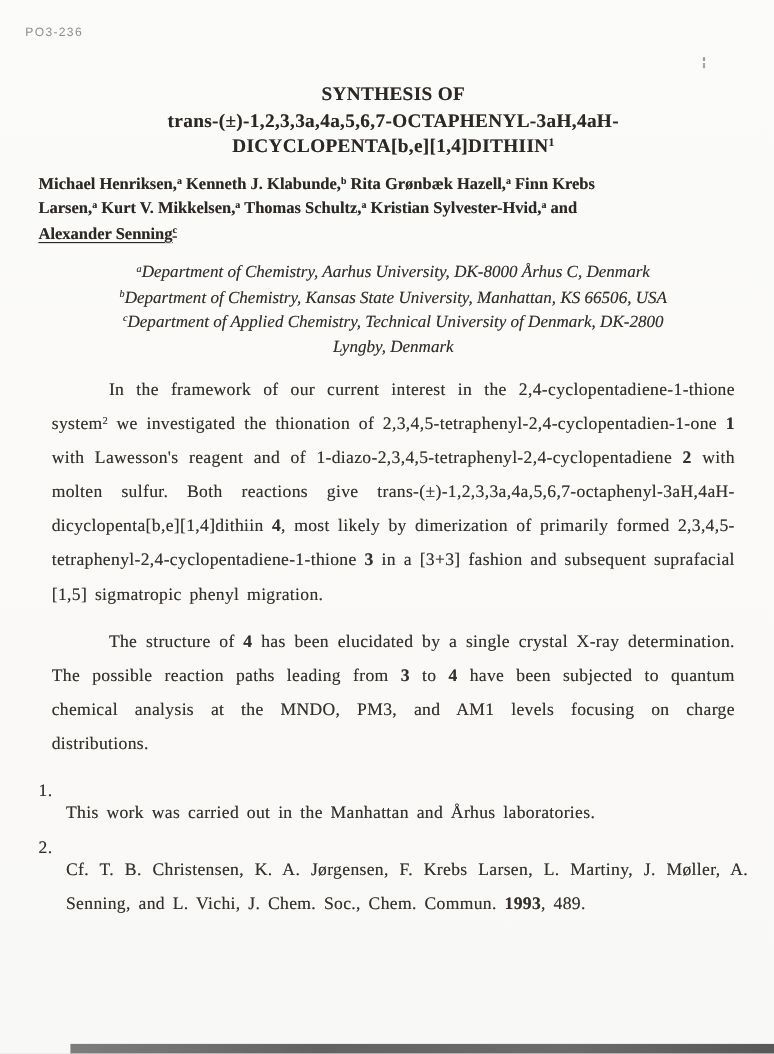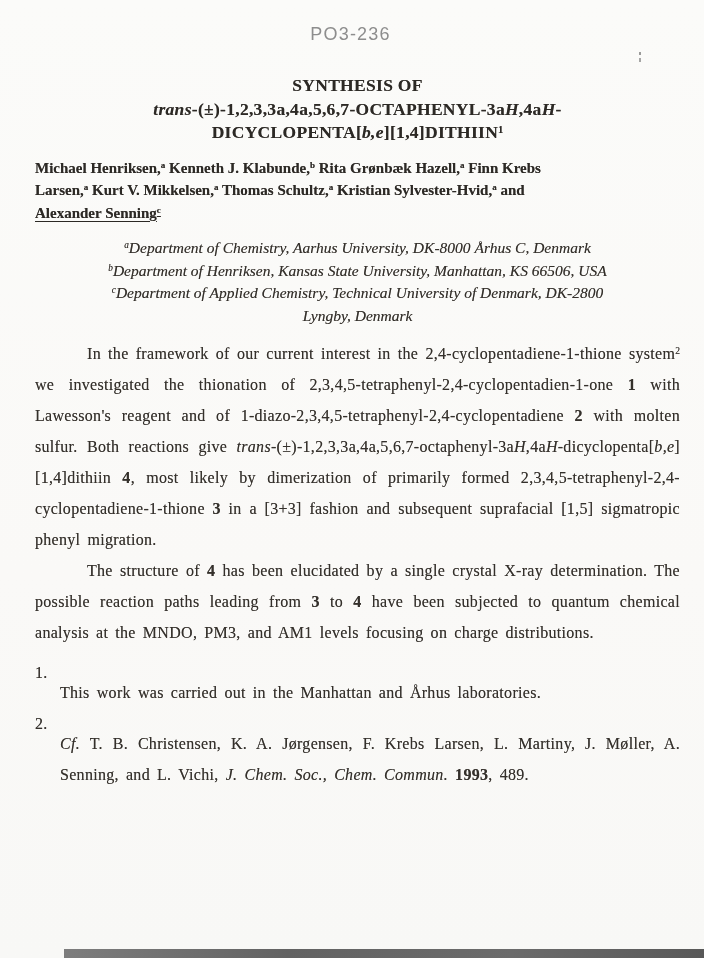--- a/index.html
+++ b/index.html
@@ -10,23 +10,23 @@
     background:linear-gradient(180deg,#fbfbf9 0%,#faf9f7 60%,#f8f8f6 100%);
     font-family:"Liberation Serif", serif;
     color:#34302b;
     overflow:hidden;
   }
   
   .page *{text-shadow:0 0 .45px rgba(52,48,43,.55);}
 
   .scan-header{
     position:absolute;top:24px;left:23px;right:26px;
-    display:flex;justify-content:center;align-items:flex-start;
+    display:flex;justify-content:space-between;align-items:flex-start;
     font-family:"Liberation Sans", sans-serif;
-    font-size:18px;color:#8d8d8d;letter-spacing:1.2px;
+    font-size:11px;color:#8d8d8d;letter-spacing:1.2px;
   }
   .scan-header *{text-shadow:none;}
   .artifact{
     position:absolute;top:52px;left:639px;width:2px;height:10px;
     background:linear-gradient(180deg,rgba(130,130,130,.8) 0 30%,transparent 30% 55%,rgba(130,130,130,.7) 55% 100%);
   }
 
   .content{position:absolute;left:35px;top:74px;width:645px;}
 
   .title{
@@ -36,28 +36,28 @@
   .authors{
     margin-top:12px;text-align:left;font-weight:bold;
     font-size:15px;line-height:22.5px;color:#2c2925;
   }
   .affiliations{
     margin-top:13px;text-align:center;font-style:italic;
     font-size:15.5px;line-height:22.5px;
   }
 
   .doc{margin-top:11px;font-size:16px;line-height:31px;letter-spacing:.3px;word-spacing:2.8px;}
-  .para{margin:0;text-align:justify;text-indent:52px;}
+  .para{margin:12px;text-align:justify;text-indent:52px;}
 
   .footnotes{margin-top:9px;}
   .footnote{display:flex;}
   .fn-num{flex:0 0 25px;}
   .fn-body{flex:1;text-align:justify;margin-top:20px;}
 
-  .rs-i{font-style:italic;}
+  .rs-i{}
   .rs-b{font-weight:bold;}
   .rs-u{text-decoration:underline;text-underline-offset:3px;text-decoration-thickness:1px;}
   .rs-sup{font-size:60%;position:relative;top:-.52em;line-height:0;letter-spacing:0;}
 
   .scan-edge-bar{
     position:absolute;left:64px;right:0;bottom:0;height:9px;
     background:linear-gradient(90deg,#7d7d7d,#626262 35%,#6b6b6b 70%,#585858);
   }
 </style>
 </head>
@@ -79,21 +79,21 @@
     </div>
 
     <div class="authors">
       <div><span>Michael Henriksen,</span><span class="rs-sup">a</span><span> Kenneth J. Klabunde,</span><span class="rs-sup">b</span><span> Rita Grønbæk Hazell,</span><span class="rs-sup">a</span><span> Finn Krebs</span></div>
       <div><span>Larsen,</span><span class="rs-sup">a</span><span> Kurt V. Mikkelsen,</span><span class="rs-sup">a</span><span> Thomas Schultz,</span><span class="rs-sup">a</span><span> Kristian Sylvester-Hvid,</span><span class="rs-sup">a</span><span> and</span></div>
       <div><span class="rs-u">Alexander Senning</span><span class="rs-sup rs-u">c</span></div>
     </div>
 
     <div class="affiliations">
       <div><span class="rs-sup">a</span><span>Department of Chemistry, Aarhus University, DK-8000 Århus C, Denmark</span></div>
-      <div><span class="rs-sup">b</span><span>Department of Henriksen, Kansas State University, Manhattan, KS 66506, USA</span></div>
+      <div><span class="rs-sup">b</span><span>Department of Chemistry, Kansas State University, Manhattan, KS 66506, USA</span></div>
       <div><span class="rs-sup">c</span><span>Department of Applied Chemistry, Technical University of Denmark, DK-2800</span></div>
       <div><span>Lyngby, Denmark</span></div>
     </div>
 
     <div class="doc">
       <p class="para"><span>In the framework of our current interest in the 2,4-cyclopentadiene-1-thione system</span><span class="rs-sup">2</span><span> we investigated the thionation of 2,3,4,5-tetraphenyl-2,4-cyclopentadien-1-one </span><span class="rs-b">1</span><span> with Lawesson's reagent and of 1-diazo-2,3,4,5-tetraphenyl-2,4-cyclopentadiene </span><span class="rs-b">2</span><span> with molten sulfur. Both reactions give </span><span class="rs-i">trans</span><span>-(±)-1,2,3,3a,4a,5,6,7-octaphenyl-3a</span><span class="rs-i">H</span><span>,4a</span><span class="rs-i">H</span><span>-dicyclopenta[</span><span class="rs-i">b,e</span><span>][1,4]dithiin </span><span class="rs-b">4</span><span>, most likely by dimerization of primarily formed 2,3,4,5-tetraphenyl-2,4-cyclopentadiene-1-thione </span><span class="rs-b">3</span><span> in a [3+3] fashion and subsequent suprafacial [1,5] sigmatropic phenyl migration.</span></p>
       <p class="para"><span>The structure of </span><span class="rs-b">4</span><span> has been elucidated by a single crystal X-ray determination. The possible reaction paths leading from </span><span class="rs-b">3</span><span> to </span><span class="rs-b">4</span><span> have been subjected to quantum chemical analysis at the MNDO, PM3, and AM1 levels focusing on charge distributions.</span></p>
 
       <div class="footnotes">
         <div class="footnote">

